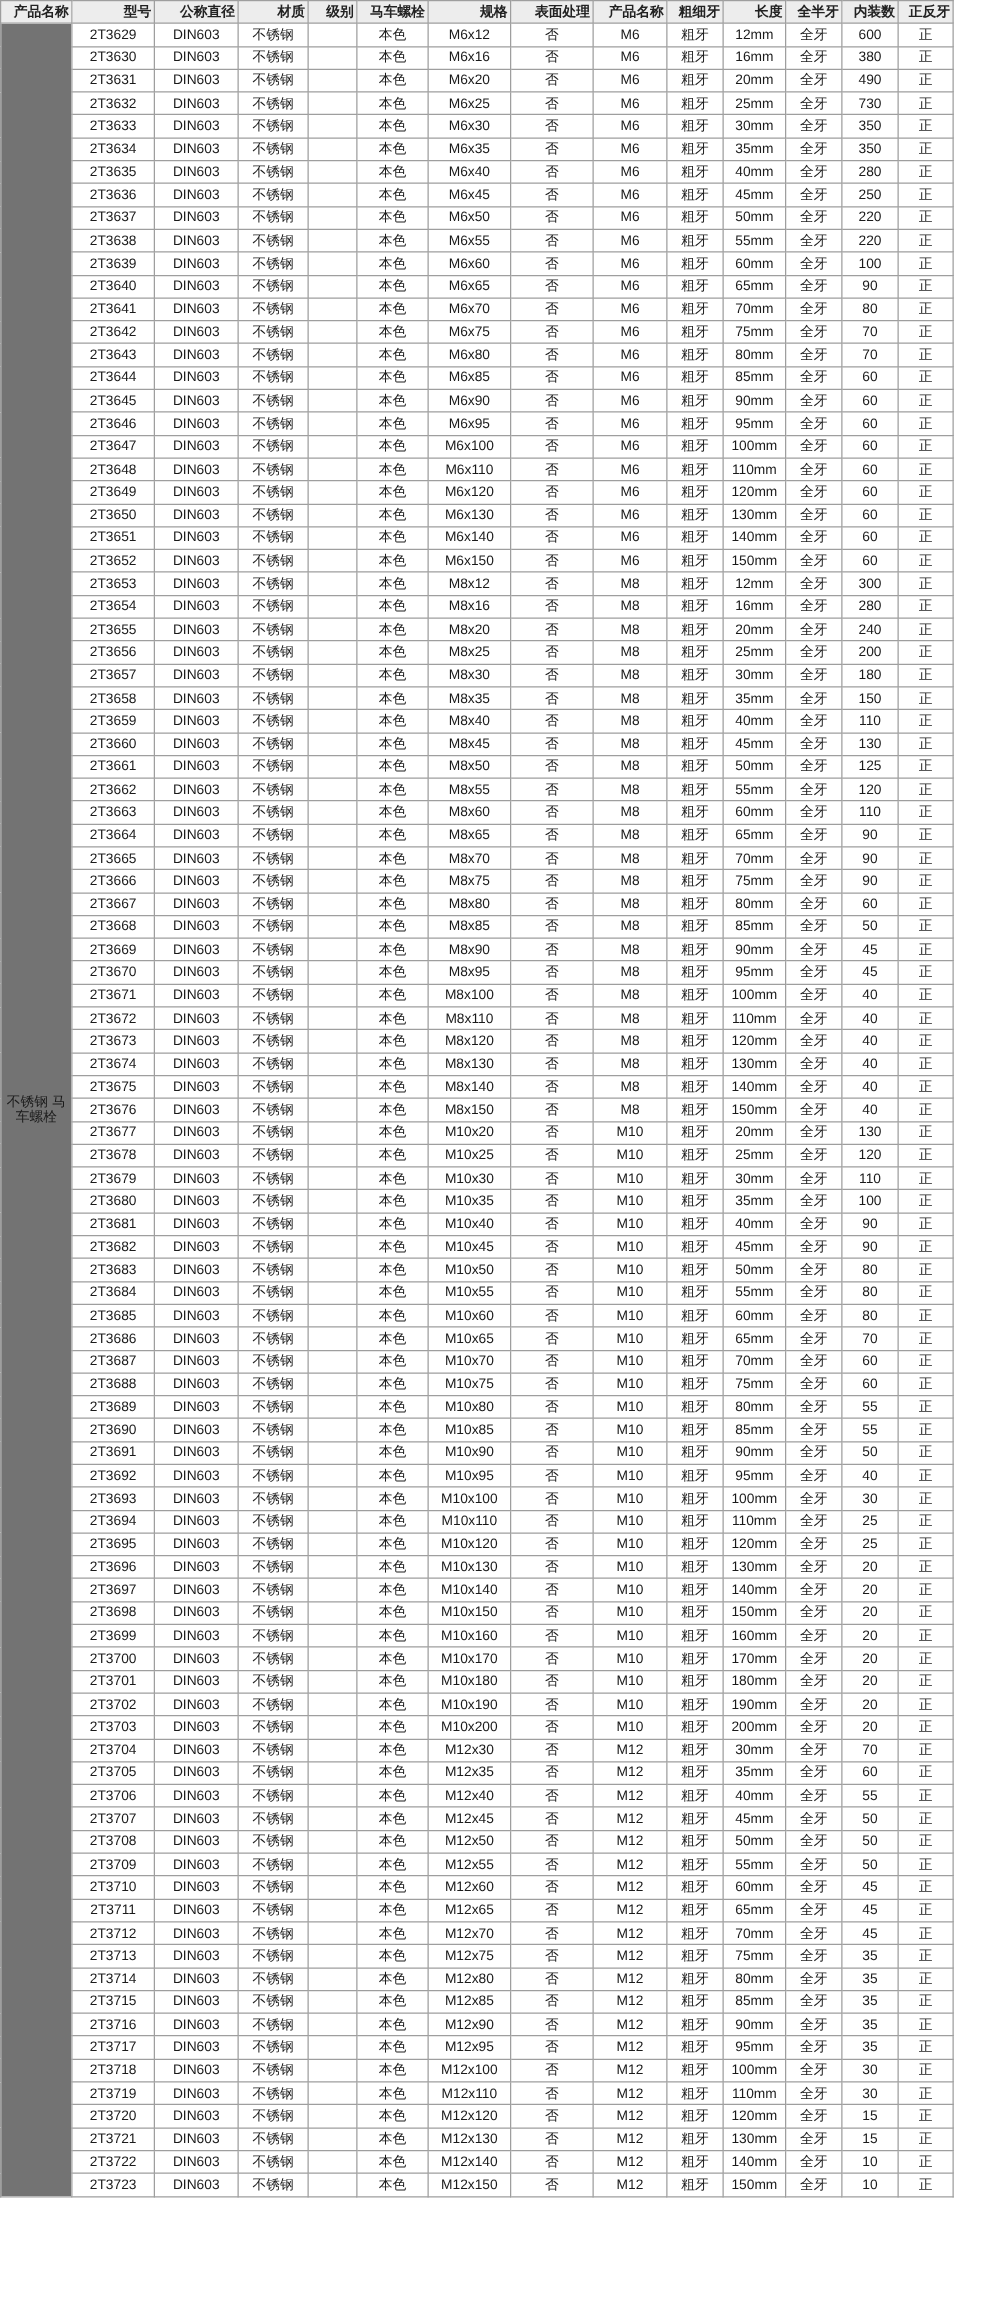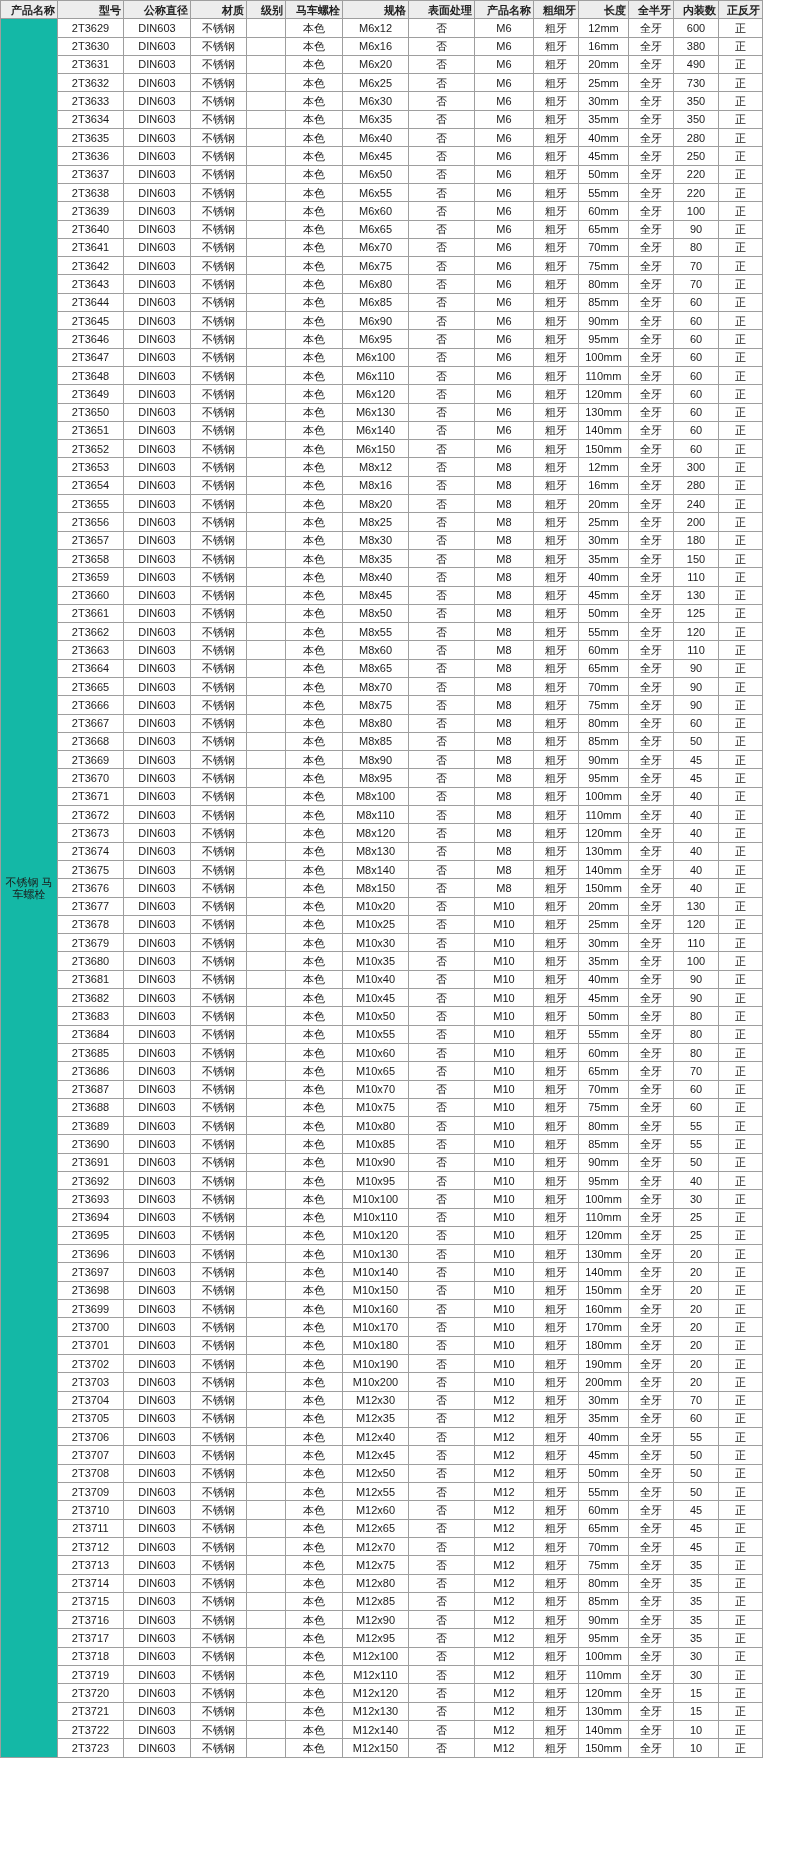--- a/index.html
+++ b/index.html
@@ -38,21 +38,21 @@
   .product-table thead th {
     background: #ededed;
     font-weight: bold;
     color: #222222;
     text-align: right;
   }
   .product-table td.product-cell {
     white-space: normal;
     word-break: break-all;
     vertical-align: middle;
-    background: #14b8a6;
+    background: #737373;
     font-size: 11px;
   }
 </style>
 </head>
 <body>
 
 <div class="sheet">
   <table class="product-table">
     <colgroup>
       <col style="width:57px">

